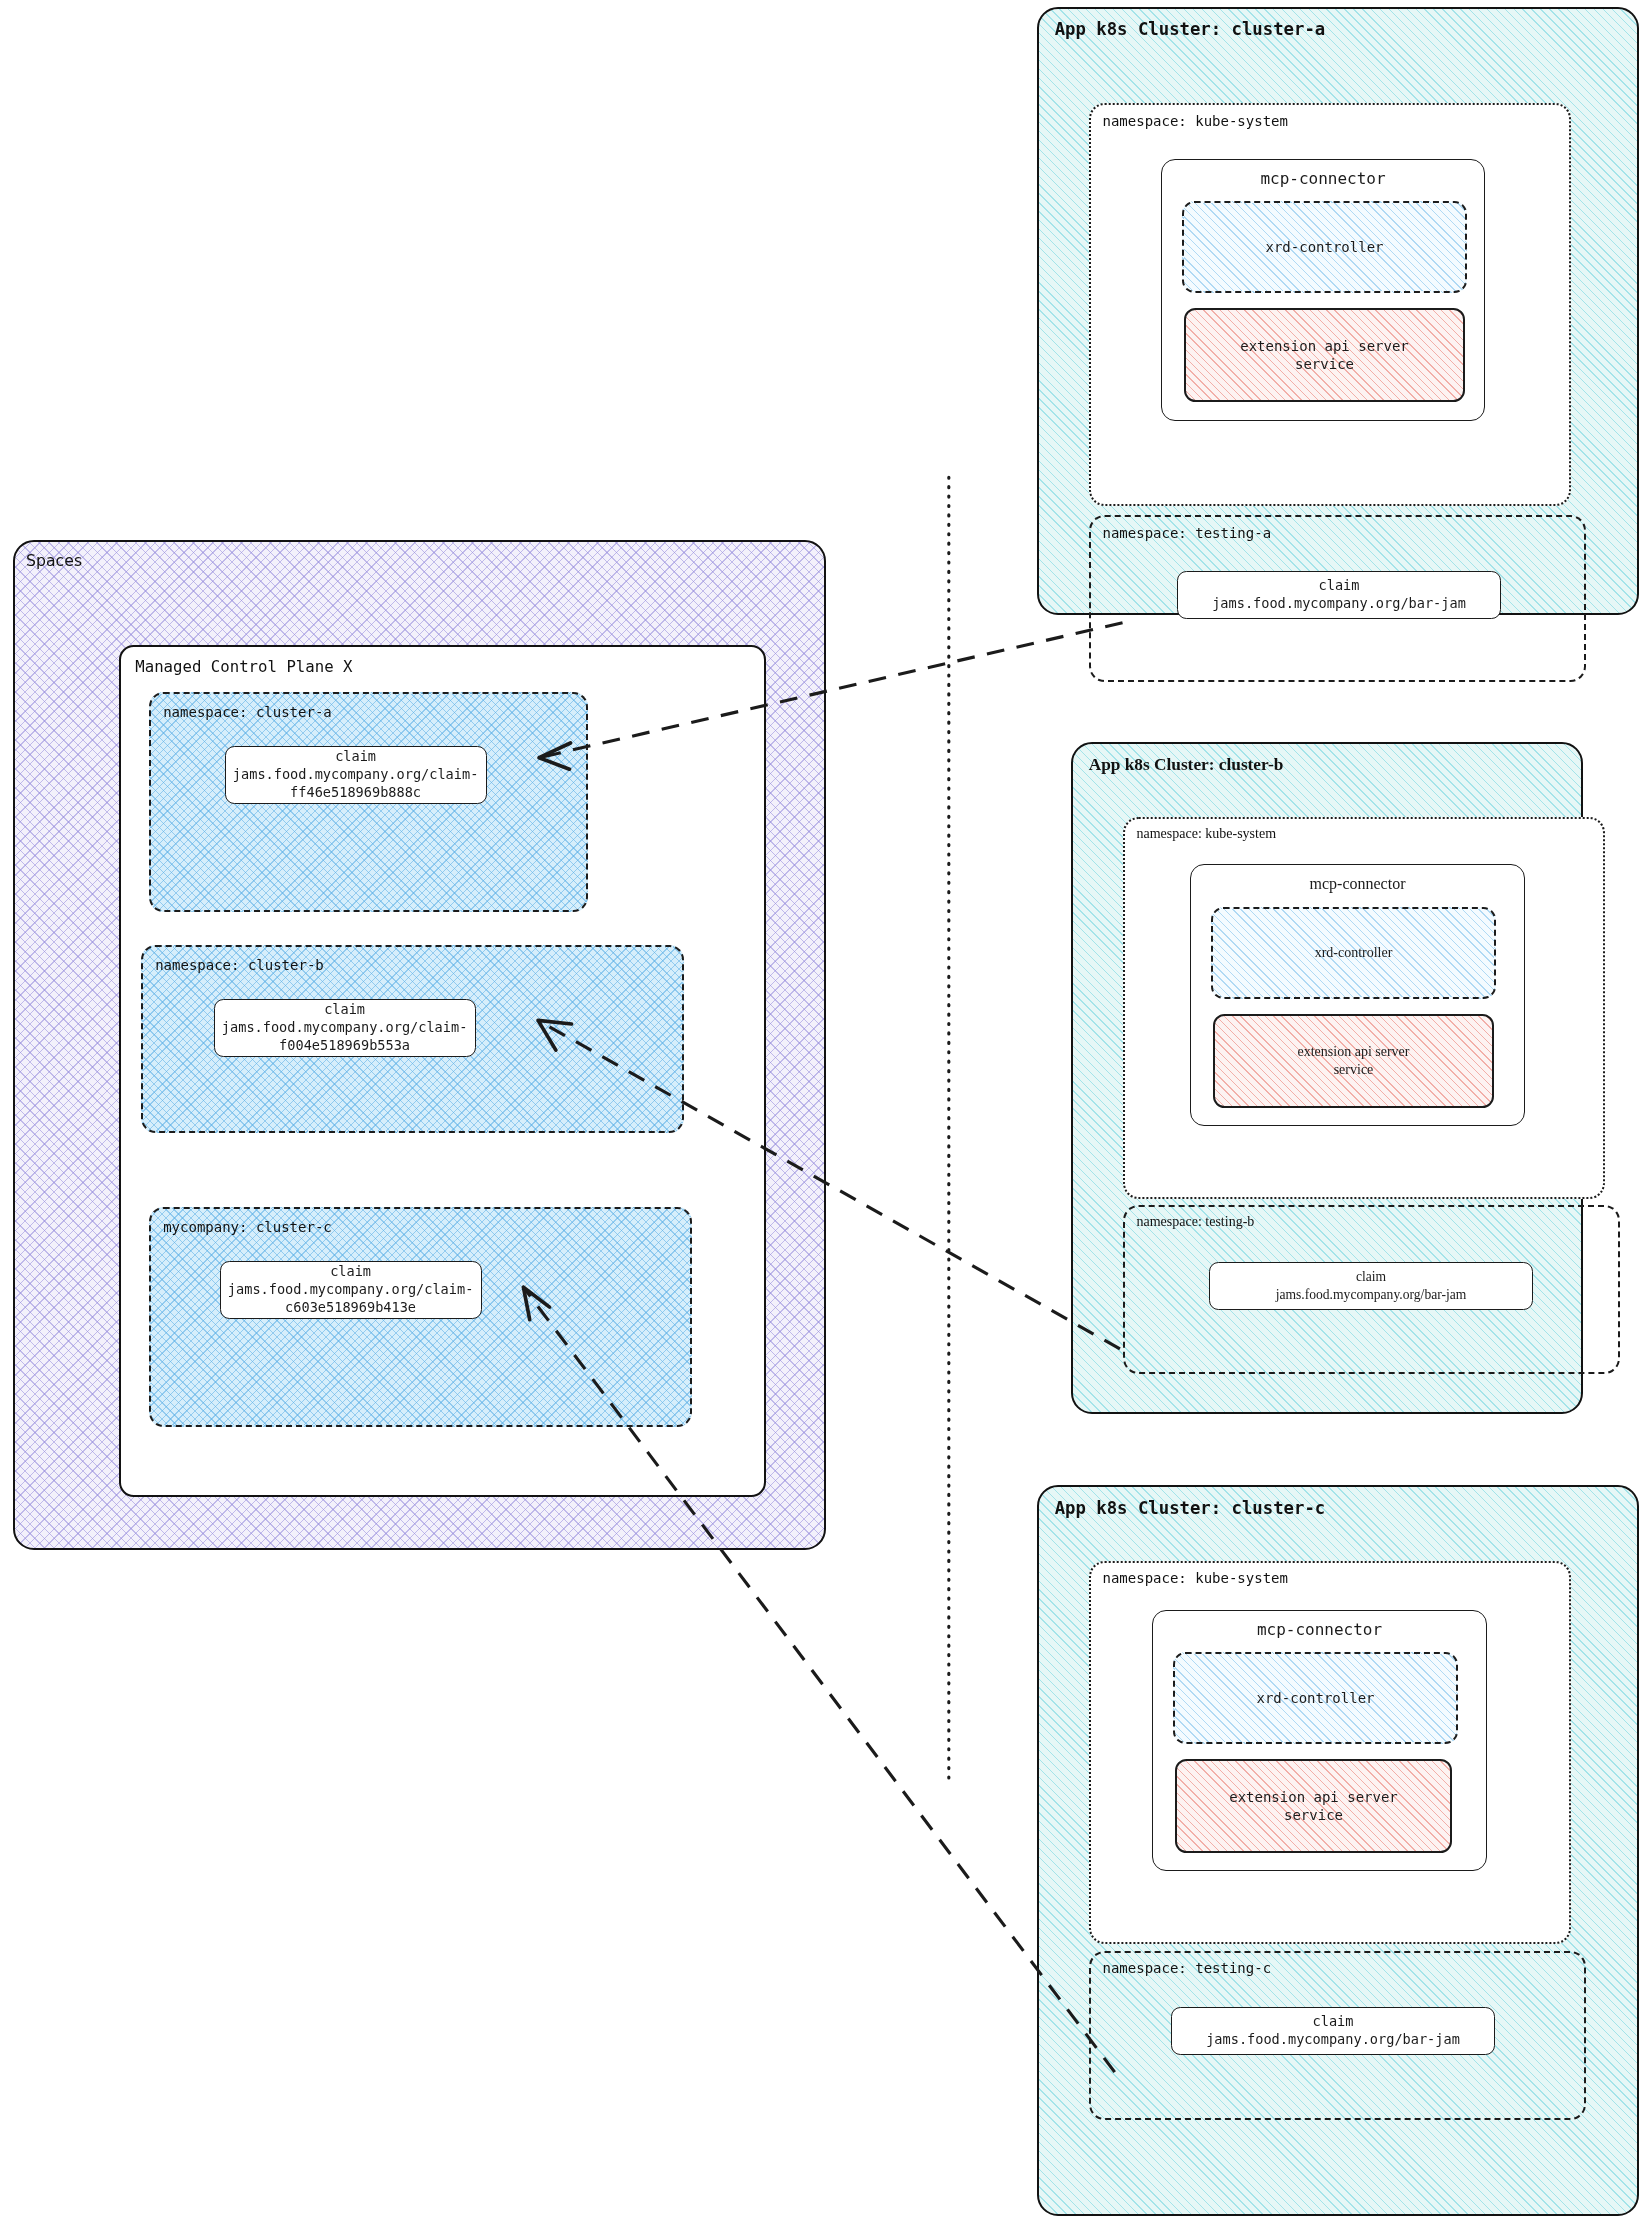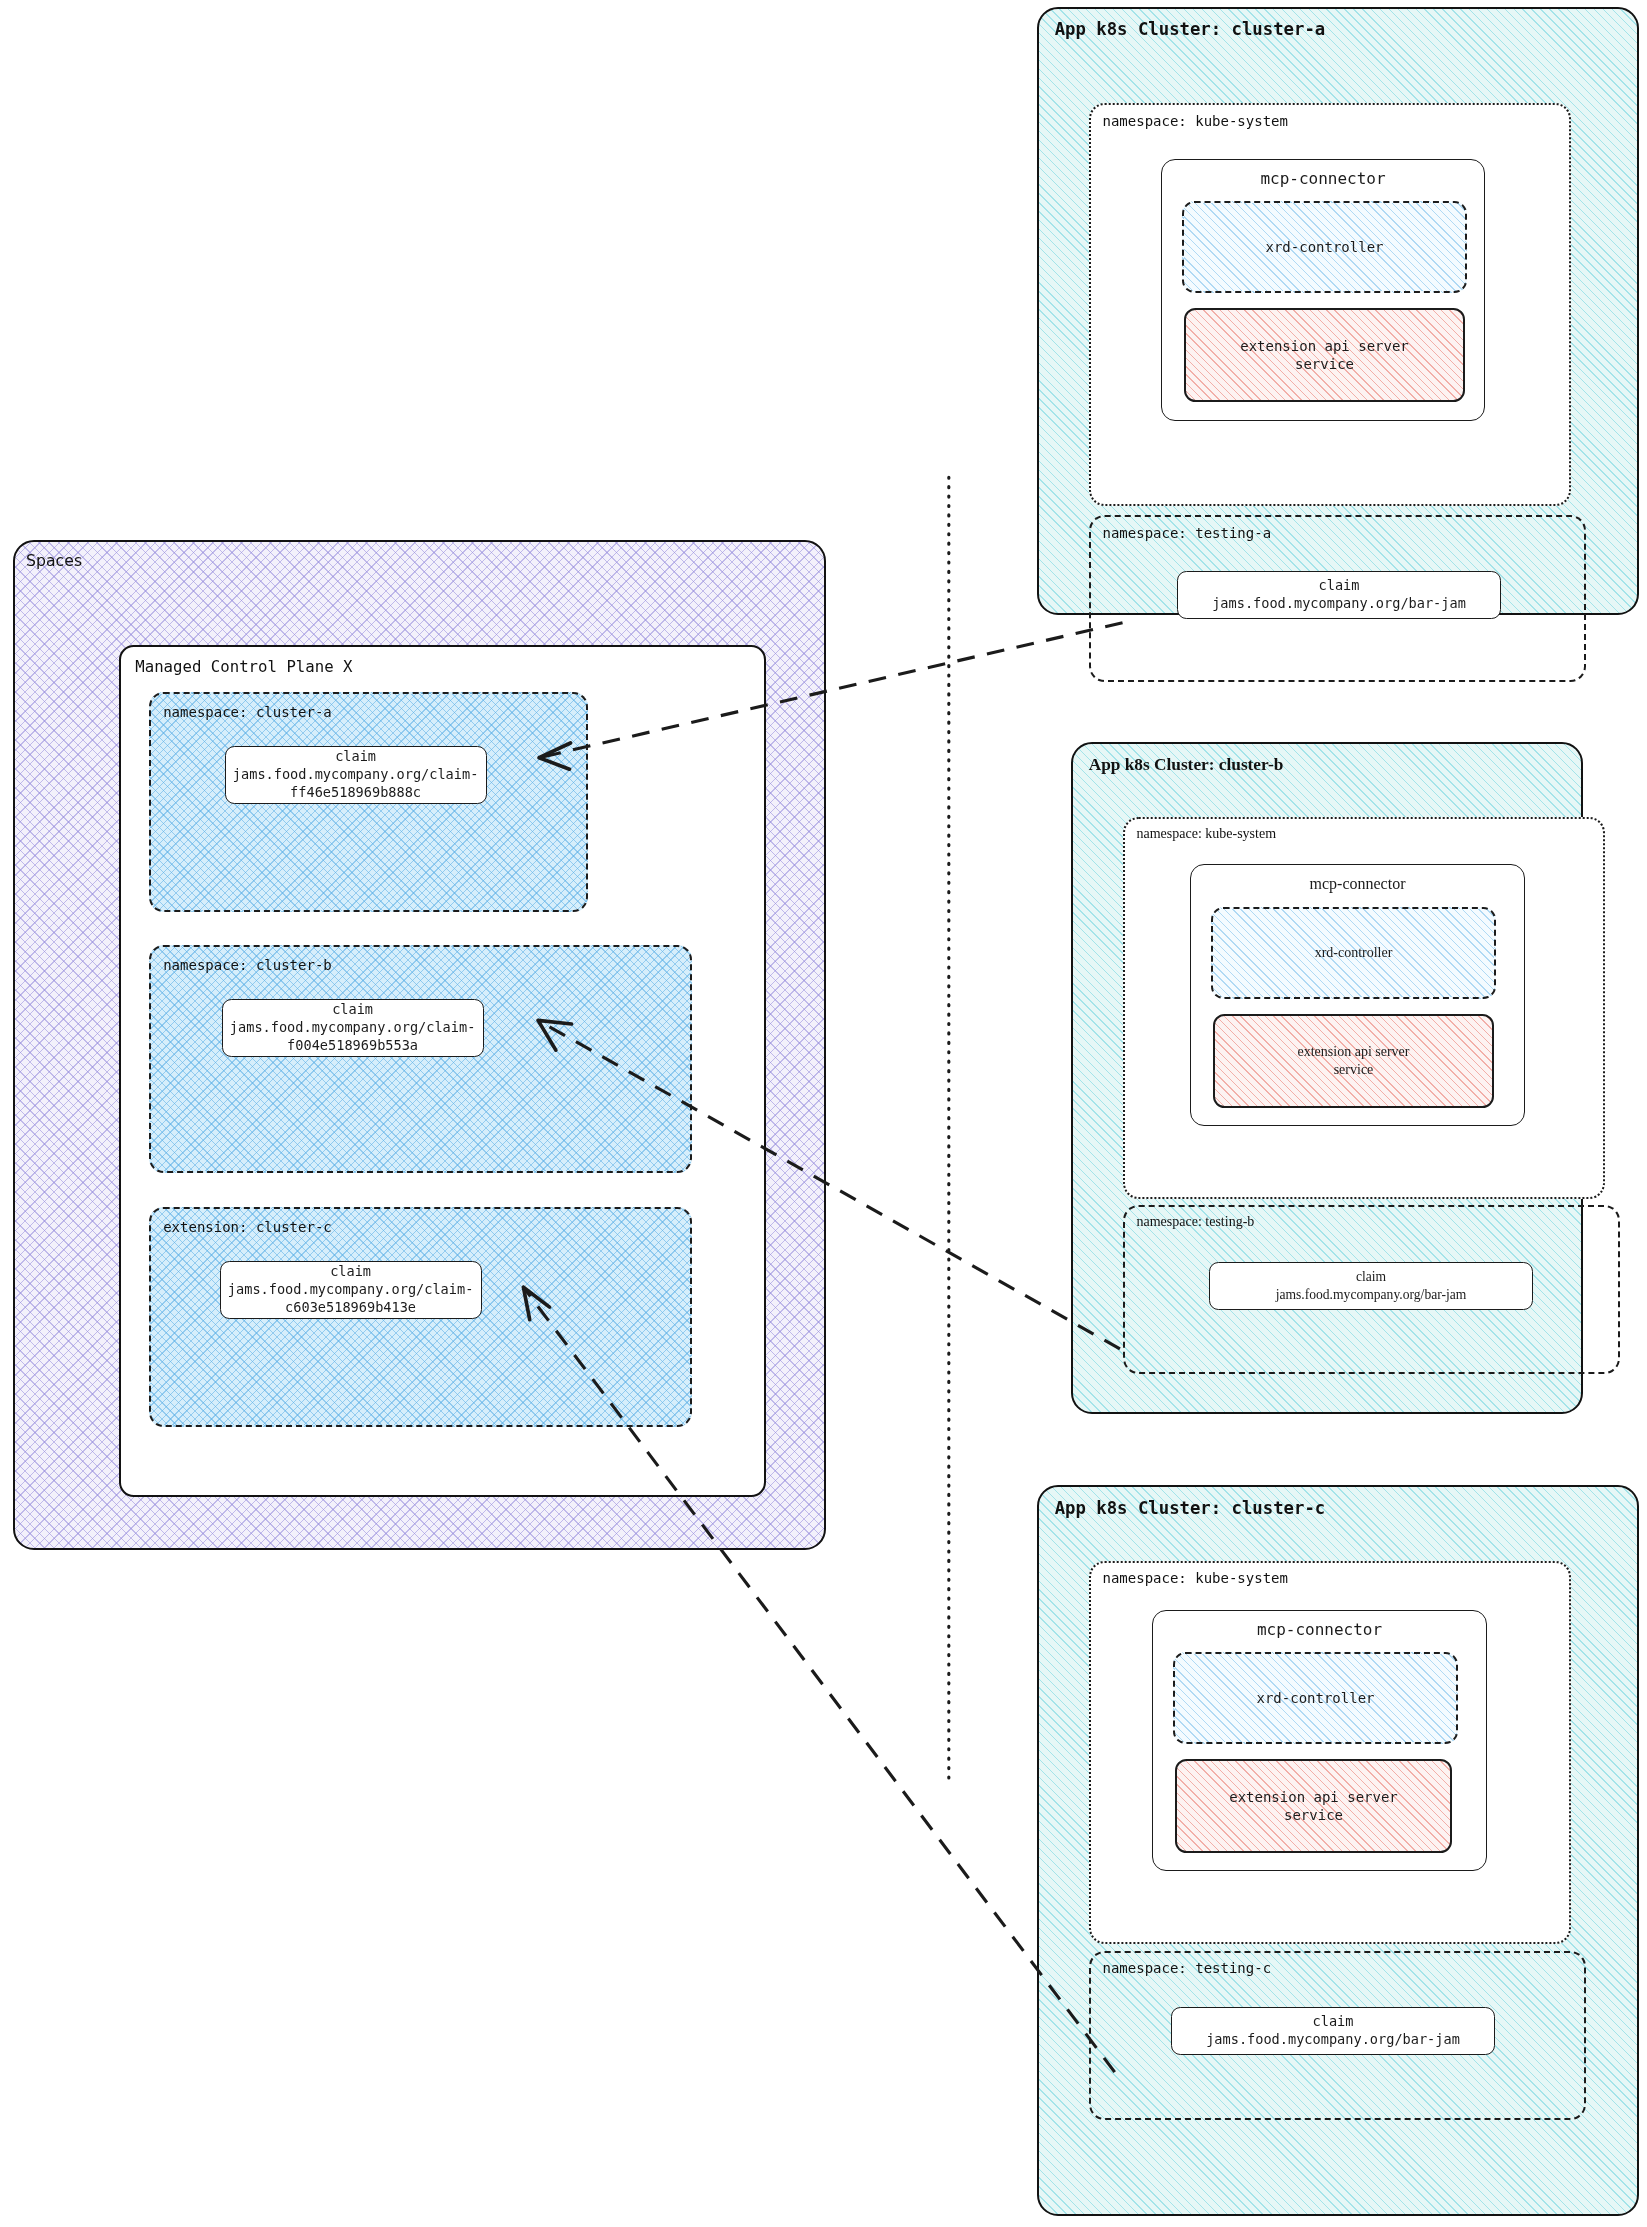--- a/index.html
+++ b/index.html
@@ -151,31 +151,31 @@
 
       <div class="box ns-cross" style="left:28px;top:45px;width:439px;height:220px;">
         <div class="lbl ns-title" style="left:12.6px;top:10.5px;">namespace: cluster-a</div>
         <div class="box claim" style="left:74px;top:52px;width:262px;height:58px;">
           <span>claim</span>
           <span>jams.food.mycompany.org/claim-</span>
           <span>ff46e518969b888c</span>
         </div>
       </div>
 
-      <div class="box ns-cross" style="left:28px;top:298px;width:543px;height:228px;">
+      <div class="box ns-cross" style="left:20px;top:298px;width:543px;height:188px;">
         <div class="lbl ns-title" style="left:12.6px;top:10.5px;">namespace: cluster-b</div>
         <div class="box claim" style="left:71px;top:52px;width:262px;height:58px;">
           <span>claim</span>
           <span>jams.food.mycompany.org/claim-</span>
           <span>f004e518969b553a</span>
         </div>
       </div>
 
       <div class="box ns-cross" style="left:28px;top:560px;width:543px;height:220px;">
-        <div class="lbl ns-title" style="left:12.6px;top:10.5px;">extension: cluster-c</div>
+        <div class="lbl ns-title" style="left:12.6px;top:10.5px;">mycompany: cluster-c</div>
         <div class="box claim" style="left:69px;top:52px;width:262px;height:58px;">
           <span>claim</span>
           <span>jams.food.mycompany.org/claim-</span>
           <span>c603e518969b413e</span>
         </div>
       </div>
 
     </div>
   </div>
 

